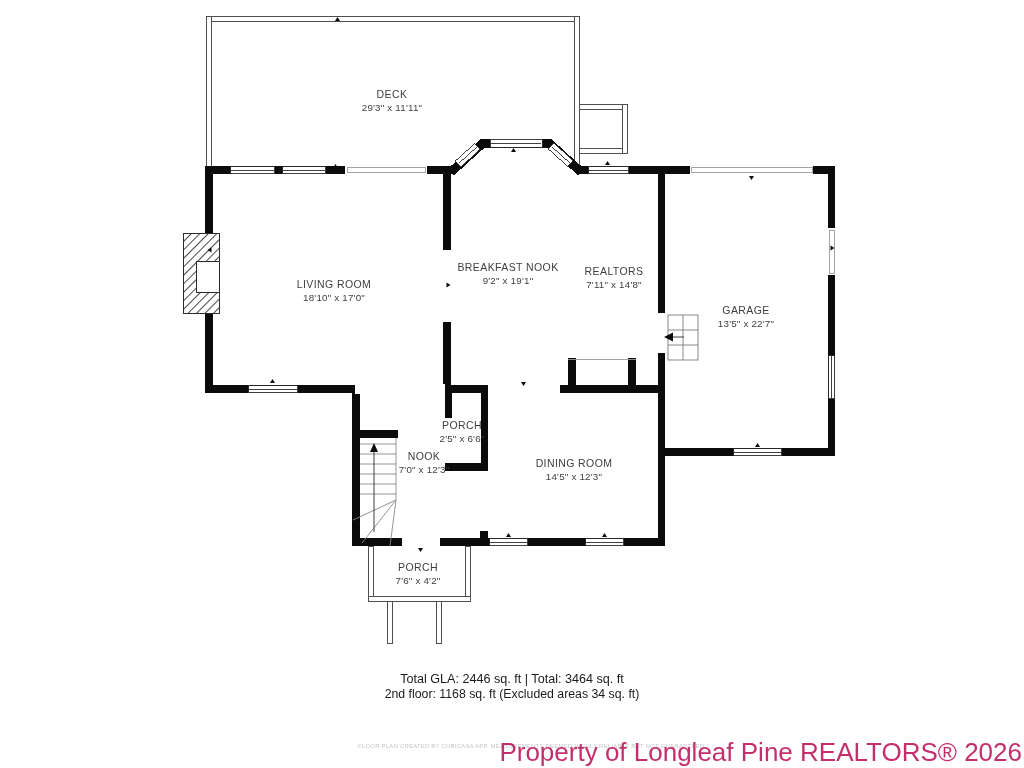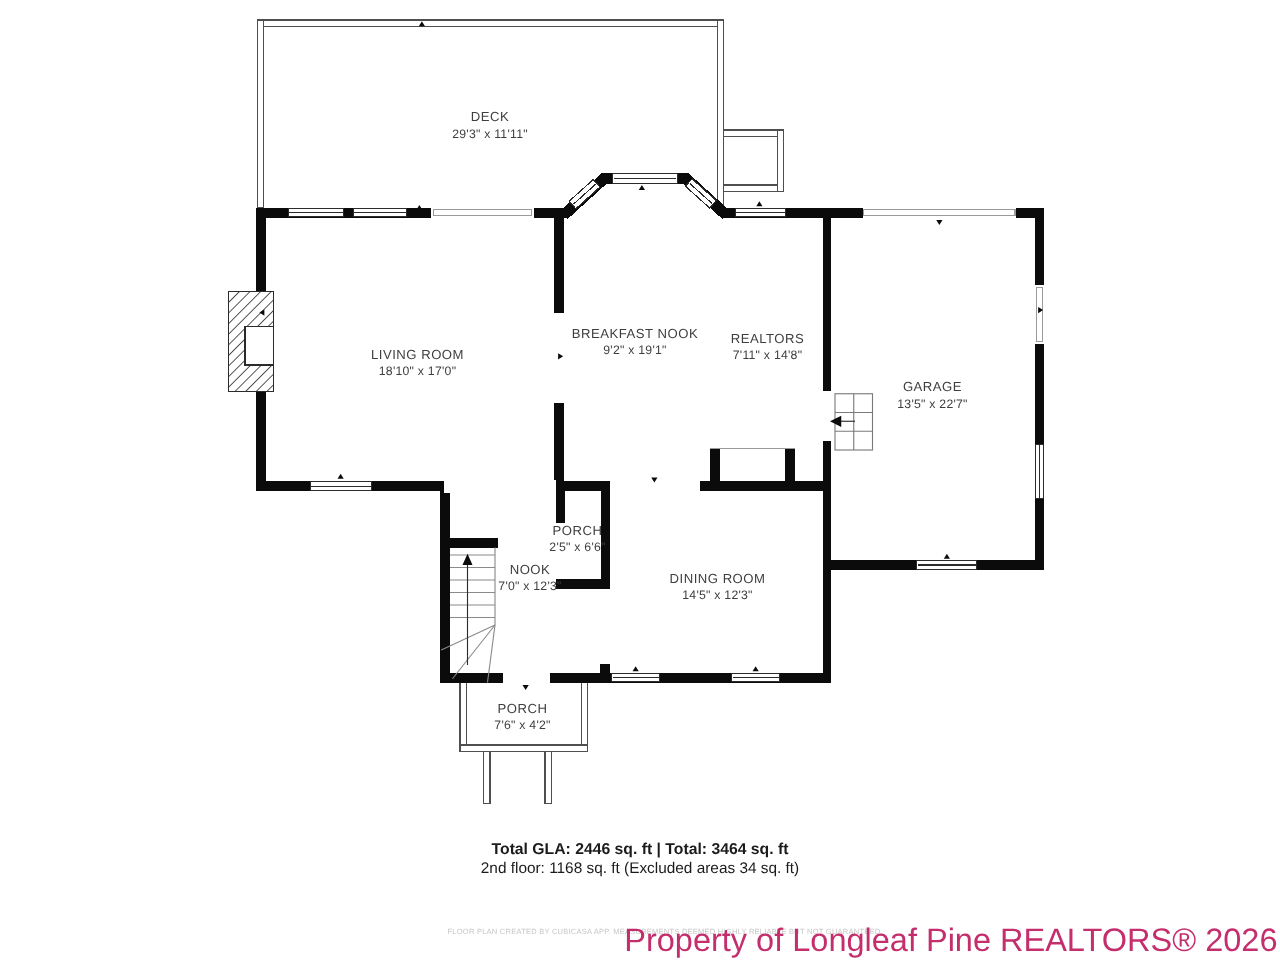--- a/index.html
+++ b/index.html
@@ -4,21 +4,21 @@
 <style>
   html,body{margin:0;padding:0;background:#ffffff;}
   body{width:1024px;height:768px;overflow:hidden;font-family:"Liberation Sans",sans-serif;}
   #plan{position:relative;width:1024px;height:768px;background:#fff;}
   #plan svg{position:absolute;left:0;top:0;}
   .room-label{position:absolute;transform:translateX(-50%);text-align:center;color:#3e3e3e;white-space:nowrap;}
   .rname{font-size:10.5px;letter-spacing:.4px;}
   .rdims{font-size:9.8px;margin-top:2px;letter-spacing:.2px;}
   .summary{position:absolute;left:0;top:672px;width:1024px;text-align:center;color:#1b1b1b;
            font-size:12.3px;line-height:14.8px;}
-  .summary .s-bold{font-weight:bold;font-size:12.6px;}
+  .summary .s-bold{font-weight:normal;font-size:12.6px;}
   .disclaimer{position:absolute;left:358px;top:743px;font-size:6px;color:#c6c6c6;letter-spacing:.2px;white-space:nowrap;}
   .watermark{position:absolute;right:2px;top:737px;font-size:26px;color:#be185d;opacity:.9;white-space:nowrap;}
 </style>
 </head>
 <body>
 
 <div id="plan">
 
   <svg width="1024" height="768" viewBox="0 0 1024 768" shape-rendering="crispEdges">
 

